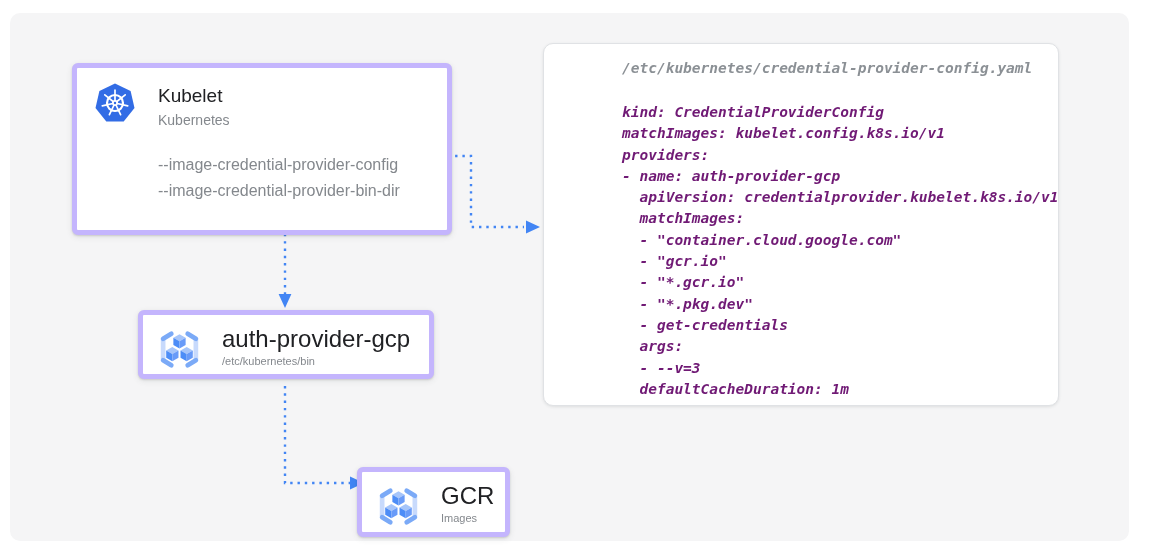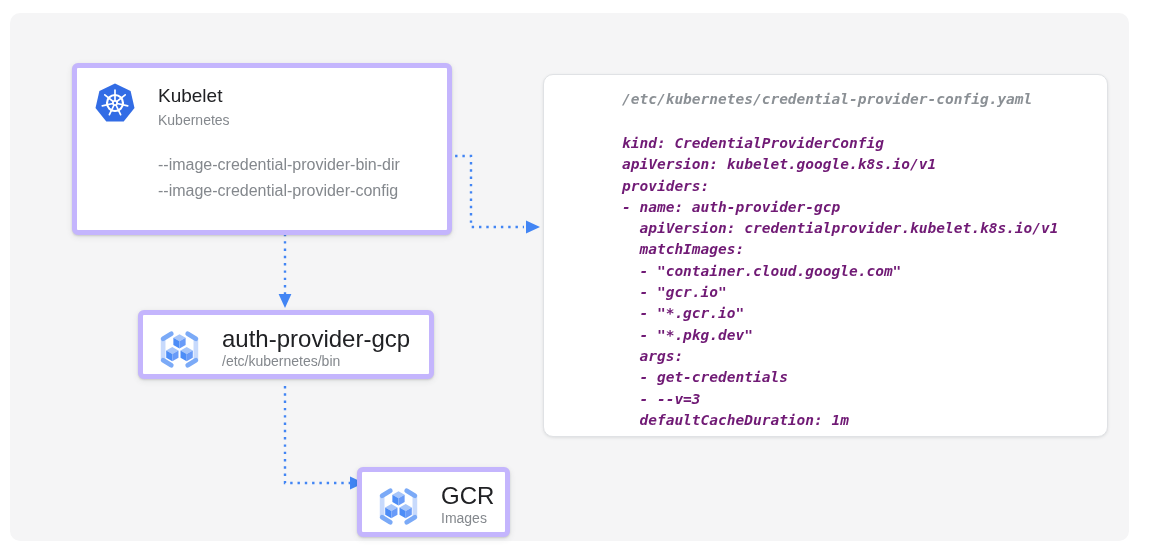--- a/index.html
+++ b/index.html
@@ -25,26 +25,26 @@
     font-size:14px; line-height:22px; color:#84888d; }
   .kubelet-card .node-flags { position:absolute; left:81px; top:84px;
     font-size:16px; line-height:26px; color:#84888d; }
 
   
   .auth-card { left:138px; top:310px; width:296px; height:69px; }
   .gcr-card  { left:357px; top:447px; width:153px; height:70px;margin-top:20px; }
   .auth-card .node-icon, .gcr-card .node-icon { left:14px; top:12px; width:45px; height:45px; }
   .small-content { position:absolute; left:79px; top:12px; }
   .small-content .node-title { font-size:24px; line-height:23px; color:#202124; white-space:nowrap; }
-  .small-content .node-subtitle { font-size:14px; line-height:22px; color:#84888d; white-space:nowrap; }
+  .small-content .node-subtitle { font-size:11px; line-height:22px; color:#84888d; white-space:nowrap; }
 
   
-  .code-panel { position:absolute; left:543px; top:43px; width:565px; height:363px;
+  .code-panel { position:absolute; left:543px; top:43px; width:516px; height:363px;
     background:#ffffff; border:1px solid #e0e2e5; border-radius:10px;
-    box-shadow:0 1px 3px rgba(60,64,67,.12);margin-top:31px; }
+    box-shadow:0 1px 3px rgba(60,64,67,.12); }
   .code-filename { position:absolute; left:78px; top:14px;
     font-family:"DejaVu Sans Mono", monospace; font-style:italic; font-weight:bold;
     font-size:14.5px; line-height:20px; color:#8b9095; white-space:pre; }
   .code-lines { position:absolute; left:78px; top:58px;
     font-family:"DejaVu Sans Mono", monospace; font-style:italic; font-weight:bold;
     font-size:14.5px; color:#701a75; }
   .code-lines .code-line { white-space:pre; height:21.3px; line-height:21.3px; }
 </style>
 </head>
 <body>
@@ -80,22 +80,22 @@
       <line x1="22" y1="21" x2="34.7" y2="23.9"></line>
       <line x1="22" y1="21" x2="32.2" y2="12.9"></line>
     </g>
     <circle cx="22" cy="21" r="8" fill="none" stroke="#ffffff" stroke-width="2.2"></circle>
     <circle cx="22" cy="21" r="3" fill="#ffffff"></circle>
     <circle cx="22" cy="21" r="1.2" fill="#326ce5"></circle>
   </svg>
   <div class="node-title">Kubelet</div>
   <div class="node-subtitle">Kubernetes</div>
   <div class="node-flags">
+    <div>--image-credential-provider-config</div>
     <div>--image-credential-provider-bin-dir</div>
-    <div>--image-credential-provider-config</div>
   </div>
 </div>
 
 <div class="card auth-card">
   <svg class="node-icon" viewBox="0 0 44 40">
     <g fill="none" stroke-linecap="round">
       <path d="M6 10 L6 30" stroke="#c8dafc" stroke-width="4.6"></path>
       <path d="M14 4.5 L6 9.5" stroke="#7baaf7" stroke-width="4.6"></path>
       <path d="M6 30.5 L14 35.5" stroke="#7baaf7" stroke-width="4.6"></path>
       <path d="M38 10 L38 30" stroke="#c8dafc" stroke-width="4.6"></path>
@@ -145,27 +145,27 @@
   <div class="small-content">
     <div class="node-title">GCR</div>
     <div class="node-subtitle">Images</div>
   </div>
 </div>
 
 <div class="code-panel">
   <div class="code-filename">/etc/kubernetes/credential-provider-config.yaml</div>
   <div class="code-lines">
     <div class="code-line">kind: CredentialProviderConfig</div>
-    <div class="code-line">apiVersion: kubelet.google.k8s.io/v1</div>
+    <div class="code-line">matchImages: kubelet.config.k8s.io/v1</div>
     <div class="code-line">providers:</div>
     <div class="code-line">- name: auth-provider-gcp</div>
     <div class="code-line">  apiVersion: credentialprovider.kubelet.k8s.io/v1</div>
     <div class="code-line">  matchImages:</div>
     <div class="code-line">  - "container.cloud.google.com"</div>
     <div class="code-line">  - "gcr.io"</div>
     <div class="code-line">  - "*.gcr.io"</div>
     <div class="code-line">  - "*.pkg.dev"</div>
+    <div class="code-line">  - get-credentials</div>
     <div class="code-line">  args:</div>
-    <div class="code-line">  - get-credentials</div>
     <div class="code-line">  - --v=3</div>
     <div class="code-line">  defaultCacheDuration: 1m</div>
   </div>
 </div>
 
 </body></html>

